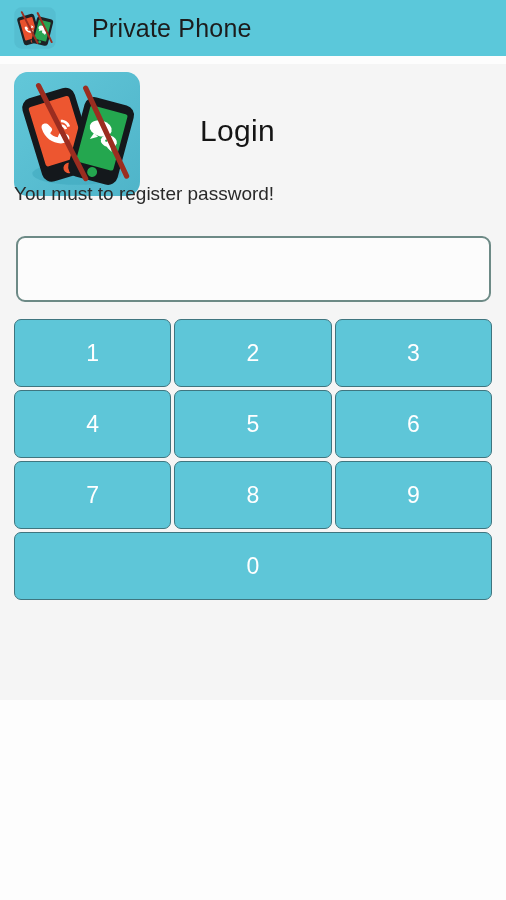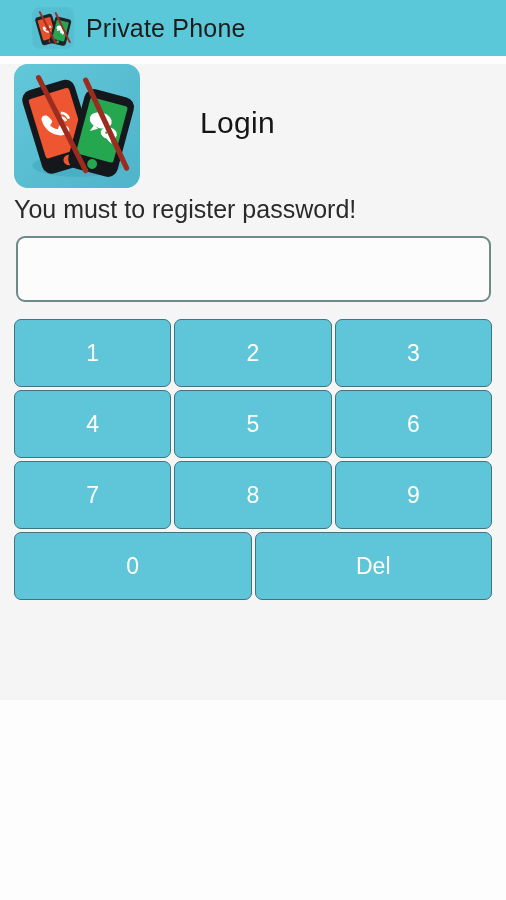--- a/index.html
+++ b/index.html
@@ -23,21 +23,22 @@
   
   #titlebar {
     position: absolute;
     left: 0; top: 0;
     width: 506px;
     height: 56px;
     background: #5bc8da;
     display: flex;
     align-items: center;
     box-sizing: border-box;
-    padding-left: 30px;
+    padding-left: 12px;
+    gap: 24px;
   }
   #titlebar-icon {
     width: 46px;
     height: 44px;
     flex: 0 0 auto;
     position: relative;
     margin-right: 10px;
   }
   #titlebar-title {
     font-size: 25px;
@@ -60,21 +61,21 @@
     left: 0; top: 700px;
     width: 506px;
     height: 200px;
     background: #fdfdfd;
   }
 
   
   #header-row {
     position: absolute;
     left: 14px;
-    top: 0px;
+    top: 8px;
     width: 478px;
     height: 124px;
     text-align: center;
   }
   #app-tile {
     position: absolute;
     left: 0;
     top: 0;
     width: 126px;
     height: 124px;
@@ -89,22 +90,22 @@
     font-size: 30px;
     color: #151515;
     line-height: 1;
     letter-spacing: 0.3px;
   }
 
   
   #hint-text {
     position: absolute;
     left: 14px;
-    top: 133px;
-    font-size: 25px;
+    top: 120px;
+    font-size: 19px;
     color: #2a2a2a;
     line-height: 1;
     white-space: nowrap;
   }
 
   
   #password-field {
     position: absolute;
     left: 16px;
     top: 172px;
@@ -260,21 +261,20 @@
         <button class="key">5</button>
         <button class="key">6</button>
       </div>
       <div class="key-row">
         <button class="key">7</button>
         <button class="key">8</button>
         <button class="key">9</button>
       </div>
       <div class="key-row">
         <button class="key">0</button>
-        <button class="key">Del</button>
       </div>
     </div>
 
   </div>
 
   <div id="below-content"></div>
 
 </div>
 
 </body></html>

